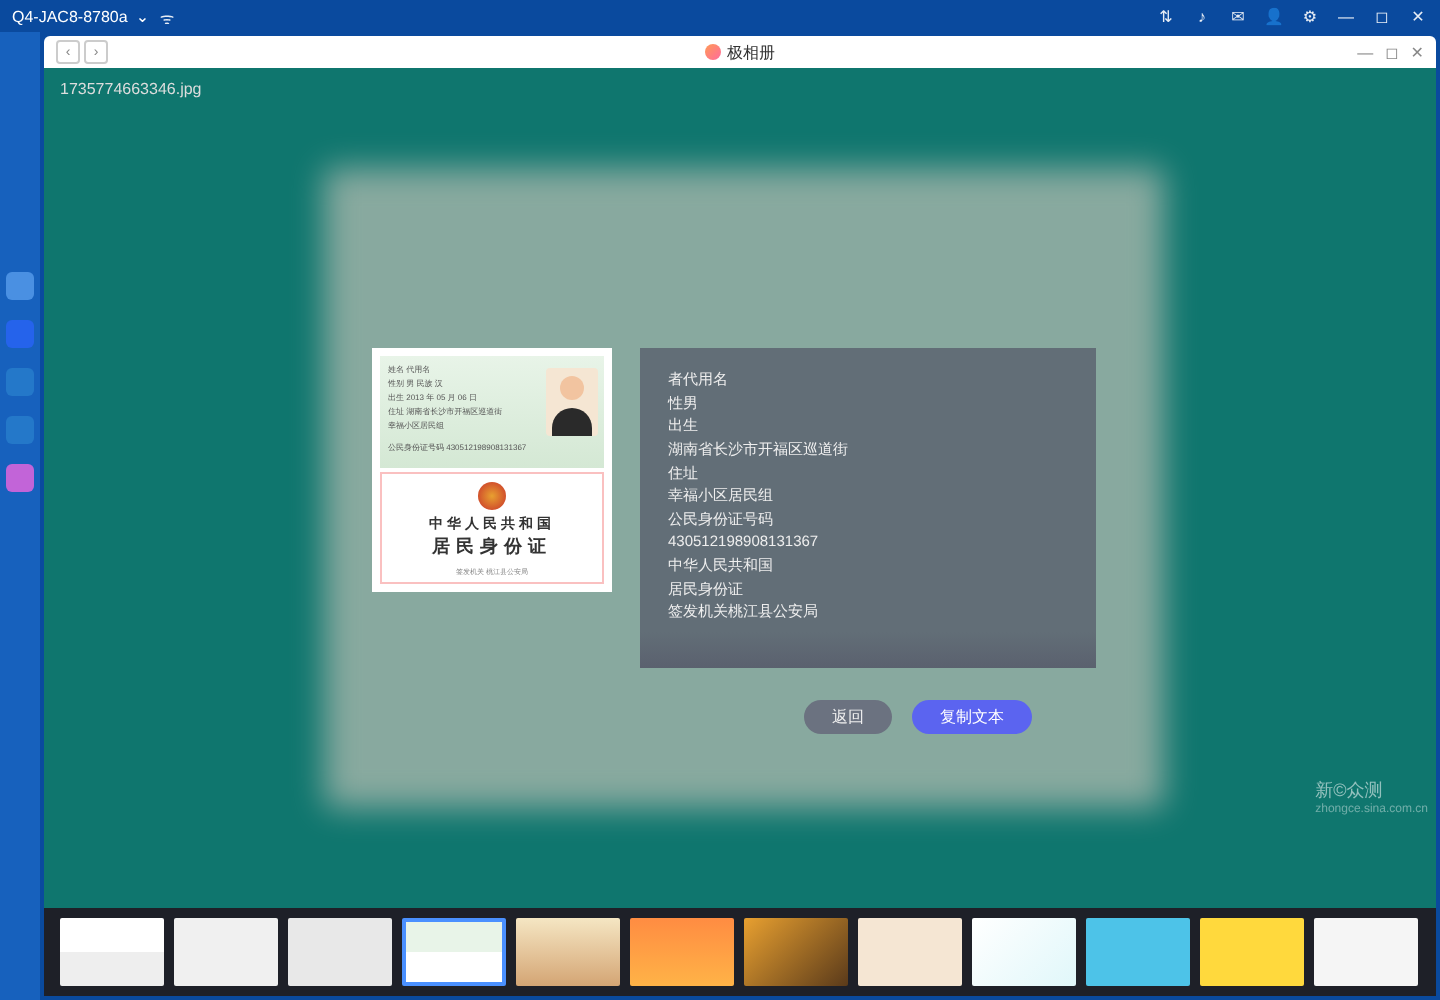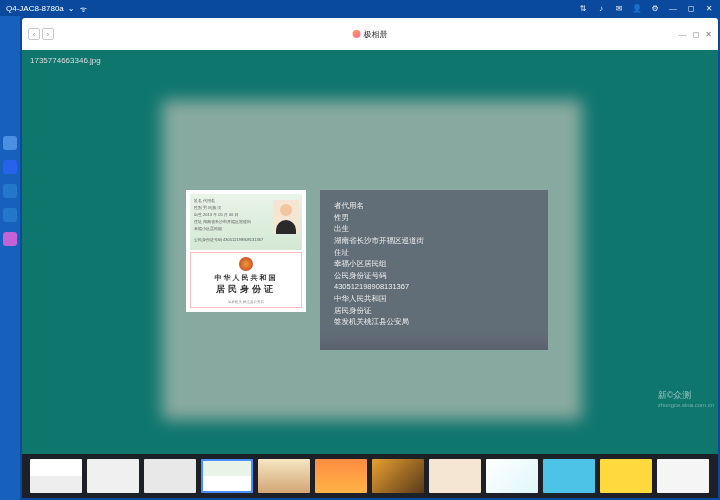--- a/index.html
+++ b/index.html
@@ -5,21 +5,21 @@
 *{margin:0;padding:0;box-sizing:border-box;font-family:"Microsoft YaHei",Arial,sans-serif}
 body{background:#0a4a9e;width:720px;height:500px;overflow:hidden;font-size:9px;color:#fff}
 .taskbar{height:16px;background:#0a4a9e;display:flex;align-items:center;padding:0 6px;font-size:8px}
 .taskbar-left{display:flex;align-items:flex-end;gap:4px}
 .taskbar-right{margin-left:auto;display:flex;gap:8px;align-items:center}
 .tb-icon{width:10px;height:10px;display:inline-flex;align-items:center;justify-content:center;opacity:.9}
 .sidebar{position:absolute;left:0;top:16px;width:20px;height:calc(100% - 16px);background:#1761bd;display:flex;flex-direction:column;align-items:center;padding-top:120px;gap:10px}
 .sb-item{width:14px;height:14px;border-radius:3px;display:flex;align-items:center;justify-content:center}
 .sb1{background:#4a90e2}.sb2{background:#2563eb}.sb3{background:#2478c9}.sb4{background:#2478c9}.sb5{background:#c264d8}
 .app{position:absolute;left:22px;top:18px;right:2px;bottom:2px;background:#fff;border-radius:3px;display:flex;flex-direction:column}
-.titlebar{height:16px;display:flex;align-items:center;padding:16px 6px;font-size:8px;color:#333}
+.titlebar{height:16px;display:flex;align-items:center;padding:0 6px;font-size:8px;color:#333}
 .titlebar .nav{display:flex;gap:2px}
 .nav-btn{width:12px;height:12px;border:1px solid #ccc;border-radius:2px;display:flex;align-items:center;justify-content:center;font-size:7px;color:#888}
 .titlebar .ttl{position:absolute;left:50%;transform:translateX(-50%);display:flex;align-items:center;gap:3px}
 .ttl-icon{width:8px;height:8px;border-radius:50%;background:linear-gradient(135deg,#ff9a56,#ff6b9d)}
 .win-ctrl{margin-left:auto;display:flex;gap:6px;font-size:8px;color:#888}
 .viewer{flex:1;background:#0f766e;position:relative;overflow:hidden}
 .fname{position:absolute;left:8px;top:6px;font-size:8px;color:#ddd}
 .bg-blur{position:absolute;left:140px;top:50px;width:420px;height:320px;background:#d9ccc0;filter:blur(8px);opacity:.6;border-radius:4px}
 .modal{position:absolute;left:164px;top:140px;display:flex;gap:14px;align-items:flex-start}
 .id-img{width:120px;background:#fff;border:2px solid #fff;padding:2px;display:flex;flex-direction:column;gap:2px}
@@ -136,20 +136,24 @@
         <div>公民身份证号码</div>
         <div>430512198908131367</div>
         <div>中华人民共和国</div>
         <div>居民身份证</div>
         <div>签发机关桃江县公安局</div>
 
         <div class="mask"></div>
       </div>
     </div>
 
+    <div class="btns">
+      <div class="btn btn-back">返回</div>
+      <div class="btn btn-copy">复制文本</div>
+    </div>
 
     <div class="watermark">
       <span>新©众测</span>
       <span class="wm-sub">zhongce.sina.com.cn</span>
     </div>
   </div>
 
   <div class="thumbs">
     <div class="thumb t1"></div>
     <div class="thumb t2"></div>

